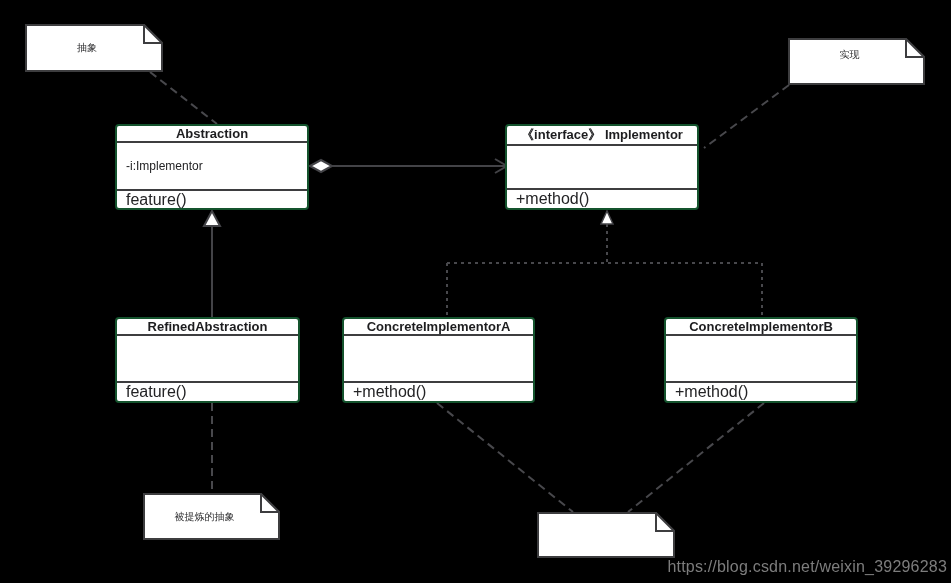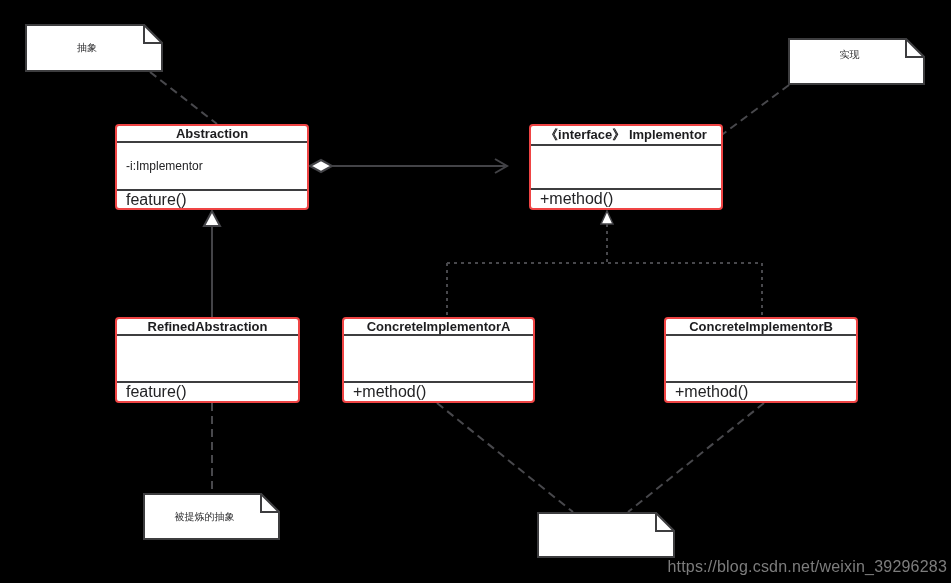--- a/index.html
+++ b/index.html
@@ -2,21 +2,21 @@
 <html><head>
 <meta charset="utf-8">
 <style>
   html,body{margin:0;padding:0;background:#000;}
   .canvas{
     position:relative;width:951px;height:583px;background:#000000;
     overflow:hidden;font-family:"Liberation Sans",sans-serif;
   }
   .connectors{position:absolute;left:0;top:0;width:951px;height:583px;}
   .uml-class{
-    position:absolute;background:#ffffff;border:2px solid #ef4444;
+    position:absolute;background:#ffffff;border:2px solid #14532d;
     border-radius:4px;box-sizing:border-box;display:flex;flex-direction:column;
   }
   .uml-title{
     height:26px;display:flex;align-items:center;justify-content:center;
     font-weight:bold;font-size:13px;color:#1d1d1f;
     border-bottom:2px solid #3d3d3f;white-space:nowrap;
   }
   .uml-attr{
     height:26px;display:flex;align-items:center;padding:16px 9px;
     font-size:12px;color:#232325;border-bottom:2px solid #3d3d3f;white-space:nowrap;
@@ -63,21 +63,21 @@
     <path d="M447,263 L447,317" stroke="#48484c" stroke-width="2" stroke-dasharray="3 4" fill="none"></path>
     <path d="M762,263 L762,317" stroke="#48484c" stroke-width="2" stroke-dasharray="3 4" fill="none"></path>
   </svg>
 
   <div class="uml-class" style="left:115px;top:124px;width:194px;height:86px;">
     <div class="uml-title">Abstraction</div>
     <div class="uml-attr">-i:Implementor</div>
     <div class="uml-method">feature()</div>
   </div>
 
-  <div class="uml-class" style="left:529px;top:124px;width:194px;height:86px;">
+  <div class="uml-class" style="left:505px;top:124px;width:194px;height:86px;">
     <div class="uml-title">《interface》 Implementor</div>
     <div class="uml-attr"></div>
     <div class="uml-method">+method()</div>
   </div>
 
   <div class="uml-class" style="left:115px;top:317px;width:185px;height:86px;">
     <div class="uml-title">RefinedAbstraction</div>
     <div class="uml-attr"></div>
     <div class="uml-method">feature()</div>
   </div>

